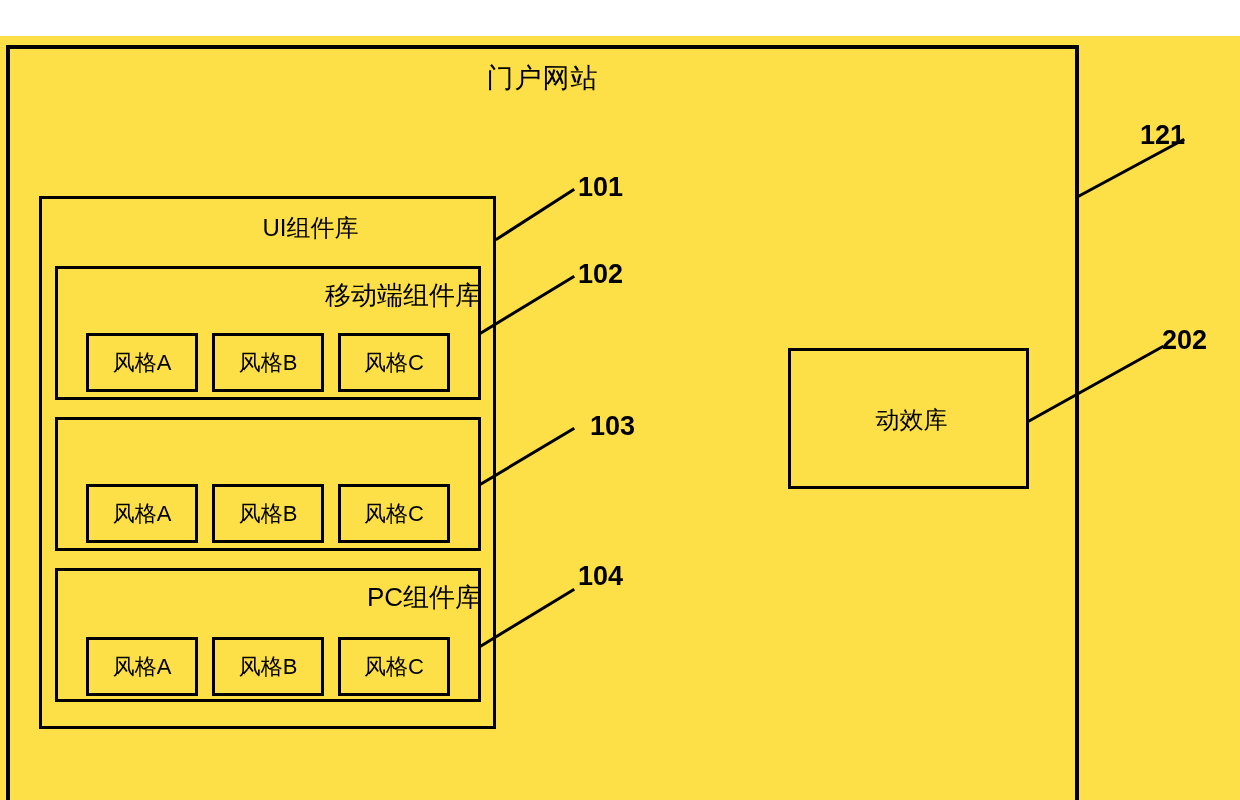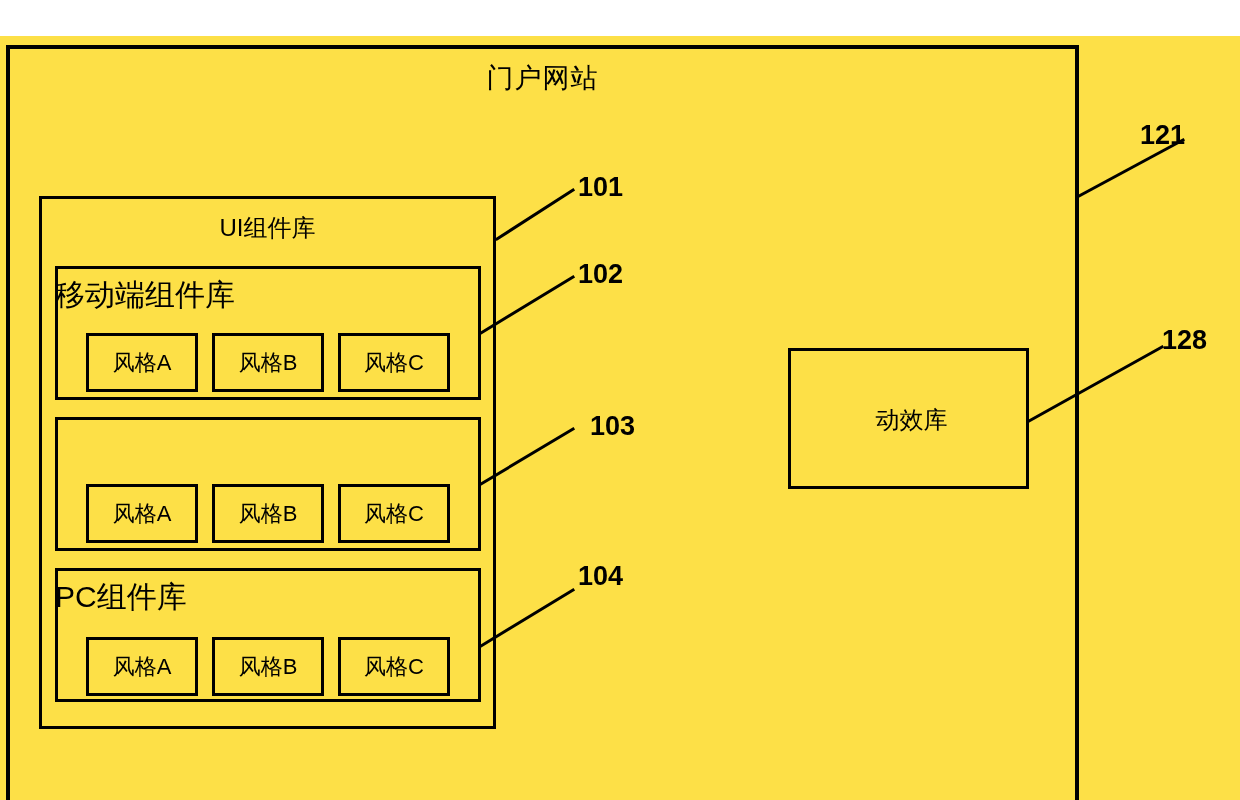--- a/index.html
+++ b/index.html
@@ -55,41 +55,42 @@
     height: 533px;
   }
   #ui-lib-title {
     position: absolute;
     left: 39px;
     top: 177px;
     width: 457px;
     text-align: center;
     font-size: 24px;
     line-height: 30px;
+    padding-left: 43px;
   }
 
   
   .group-box {
     position: absolute;
     box-sizing: border-box;
     border: 3px solid #000000;
     left: 55px;
     width: 426px;
     height: 134px;
   }
   #group-box-0 { top: 230px; }
   #group-box-1 { top: 381px; }
   #group-box-2 { top: 532px; }
 
   .group-title {
     position: absolute;
     left: 55px;
     width: 426px;
-    text-align: left;
-    font-size: 30px;
+    text-align: right;
+    font-size: 26px;
     line-height: 28px;
   }
   #group-title-0 { top: 245px; }
   #group-title-1 { top: 396px; }
   #group-title-2 { top: 547px; }
 
   
   .style-row {
     position: absolute;
     left: 55px;
@@ -201,15 +202,15 @@
       <line x1="1079" y1="160" x2="1183" y2="104"></line>
       <line x1="1029" y1="385" x2="1162" y2="311"></line>
     </g>
   </svg>
 
   <div class="ref-num" id="ref-101">101</div>
   <div class="ref-num" id="ref-102">102</div>
   <div class="ref-num" id="ref-103">103</div>
   <div class="ref-num" id="ref-104">104</div>
   <div class="ref-num" id="ref-121">121</div>
-  <div class="ref-num" id="ref-111">128</div>
+  <div class="ref-num" id="ref-111">202</div>
 
 </div>
 
 </body></html>

